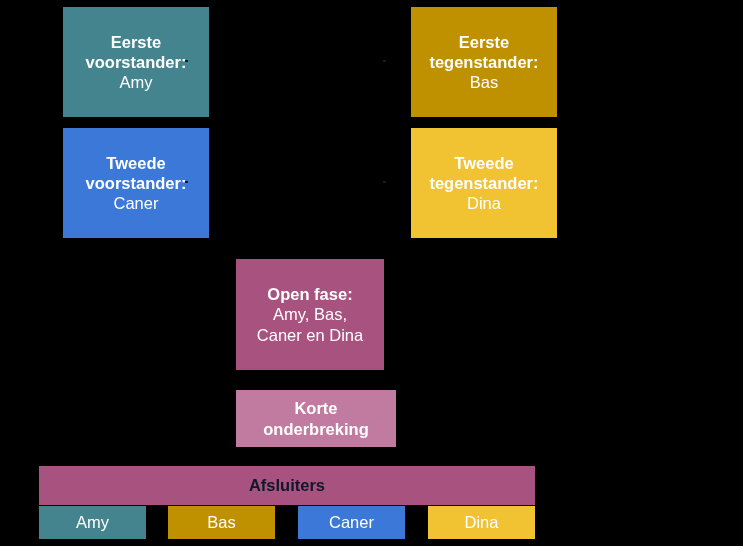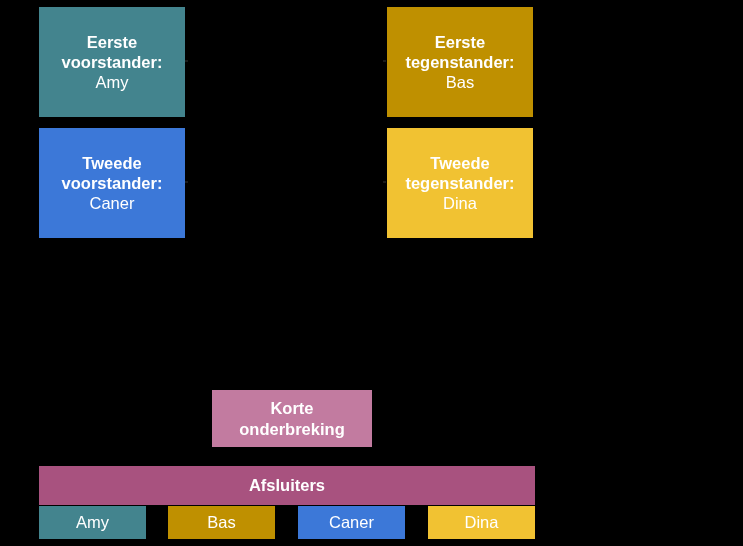--- a/index.html
+++ b/index.html
@@ -28,20 +28,21 @@
     position: absolute;
     box-sizing: border-box;
     display: flex;
     flex-direction: column;
     align-items: center;
     justify-content: center;
     text-align: center;
     color: #ffffff;
     line-height: 1.22;
     padding: 2px 6px;
+    margin-left: 24px;
   }
   .box .ttl {
     font-weight: bold;
     font-size: 16.5px;
     display: block;
     white-space: pre-line;
   }
   .box .sub {
     font-weight: normal;
     font-size: 16.5px;
@@ -80,21 +81,21 @@
   #box-short-break .ttl { line-height: 1.25; }
 
   
   #bar-closers {
     position: absolute;
     left: 39px; top: 466px; width: 496px; height: 39px;
     background: #a8527f;
     display: flex;
     align-items: center;
     justify-content: center;
-    color: #ffffff;
+    color: #0f172a;
     font-weight: bold;
     font-size: 16.5px;
   }
   #closer-row {
     position: absolute;
     left: 39px; top: 506px; width: 496px; height: 33px;
   }
   .closer-seg {
     position: absolute;
     top: 0;
@@ -151,20 +152,25 @@
     <span class="ttl">Tweede
 tegenstander:</span>
     <span class="sub">Dina</span>
   </div>
 
   <div class="tick" id="tick-left-upper"></div>
   <div class="tick" id="tick-left-lower"></div>
   <div class="tick" id="tick-right-upper"></div>
   <div class="tick" id="tick-right-lower"></div>
 
+  <div class="box" id="box-open-phase">
+    <span class="ttl">Open fase:</span>
+    <span class="sub">Amy, Bas,
+Caner en Dina</span>
+  </div>
 
   <div class="box" id="box-short-break">
     <span class="ttl">Korte
 onderbreking</span>
   </div>
 
   <div id="bar-closers">
     <span>Afsluiters</span>
   </div>
 

